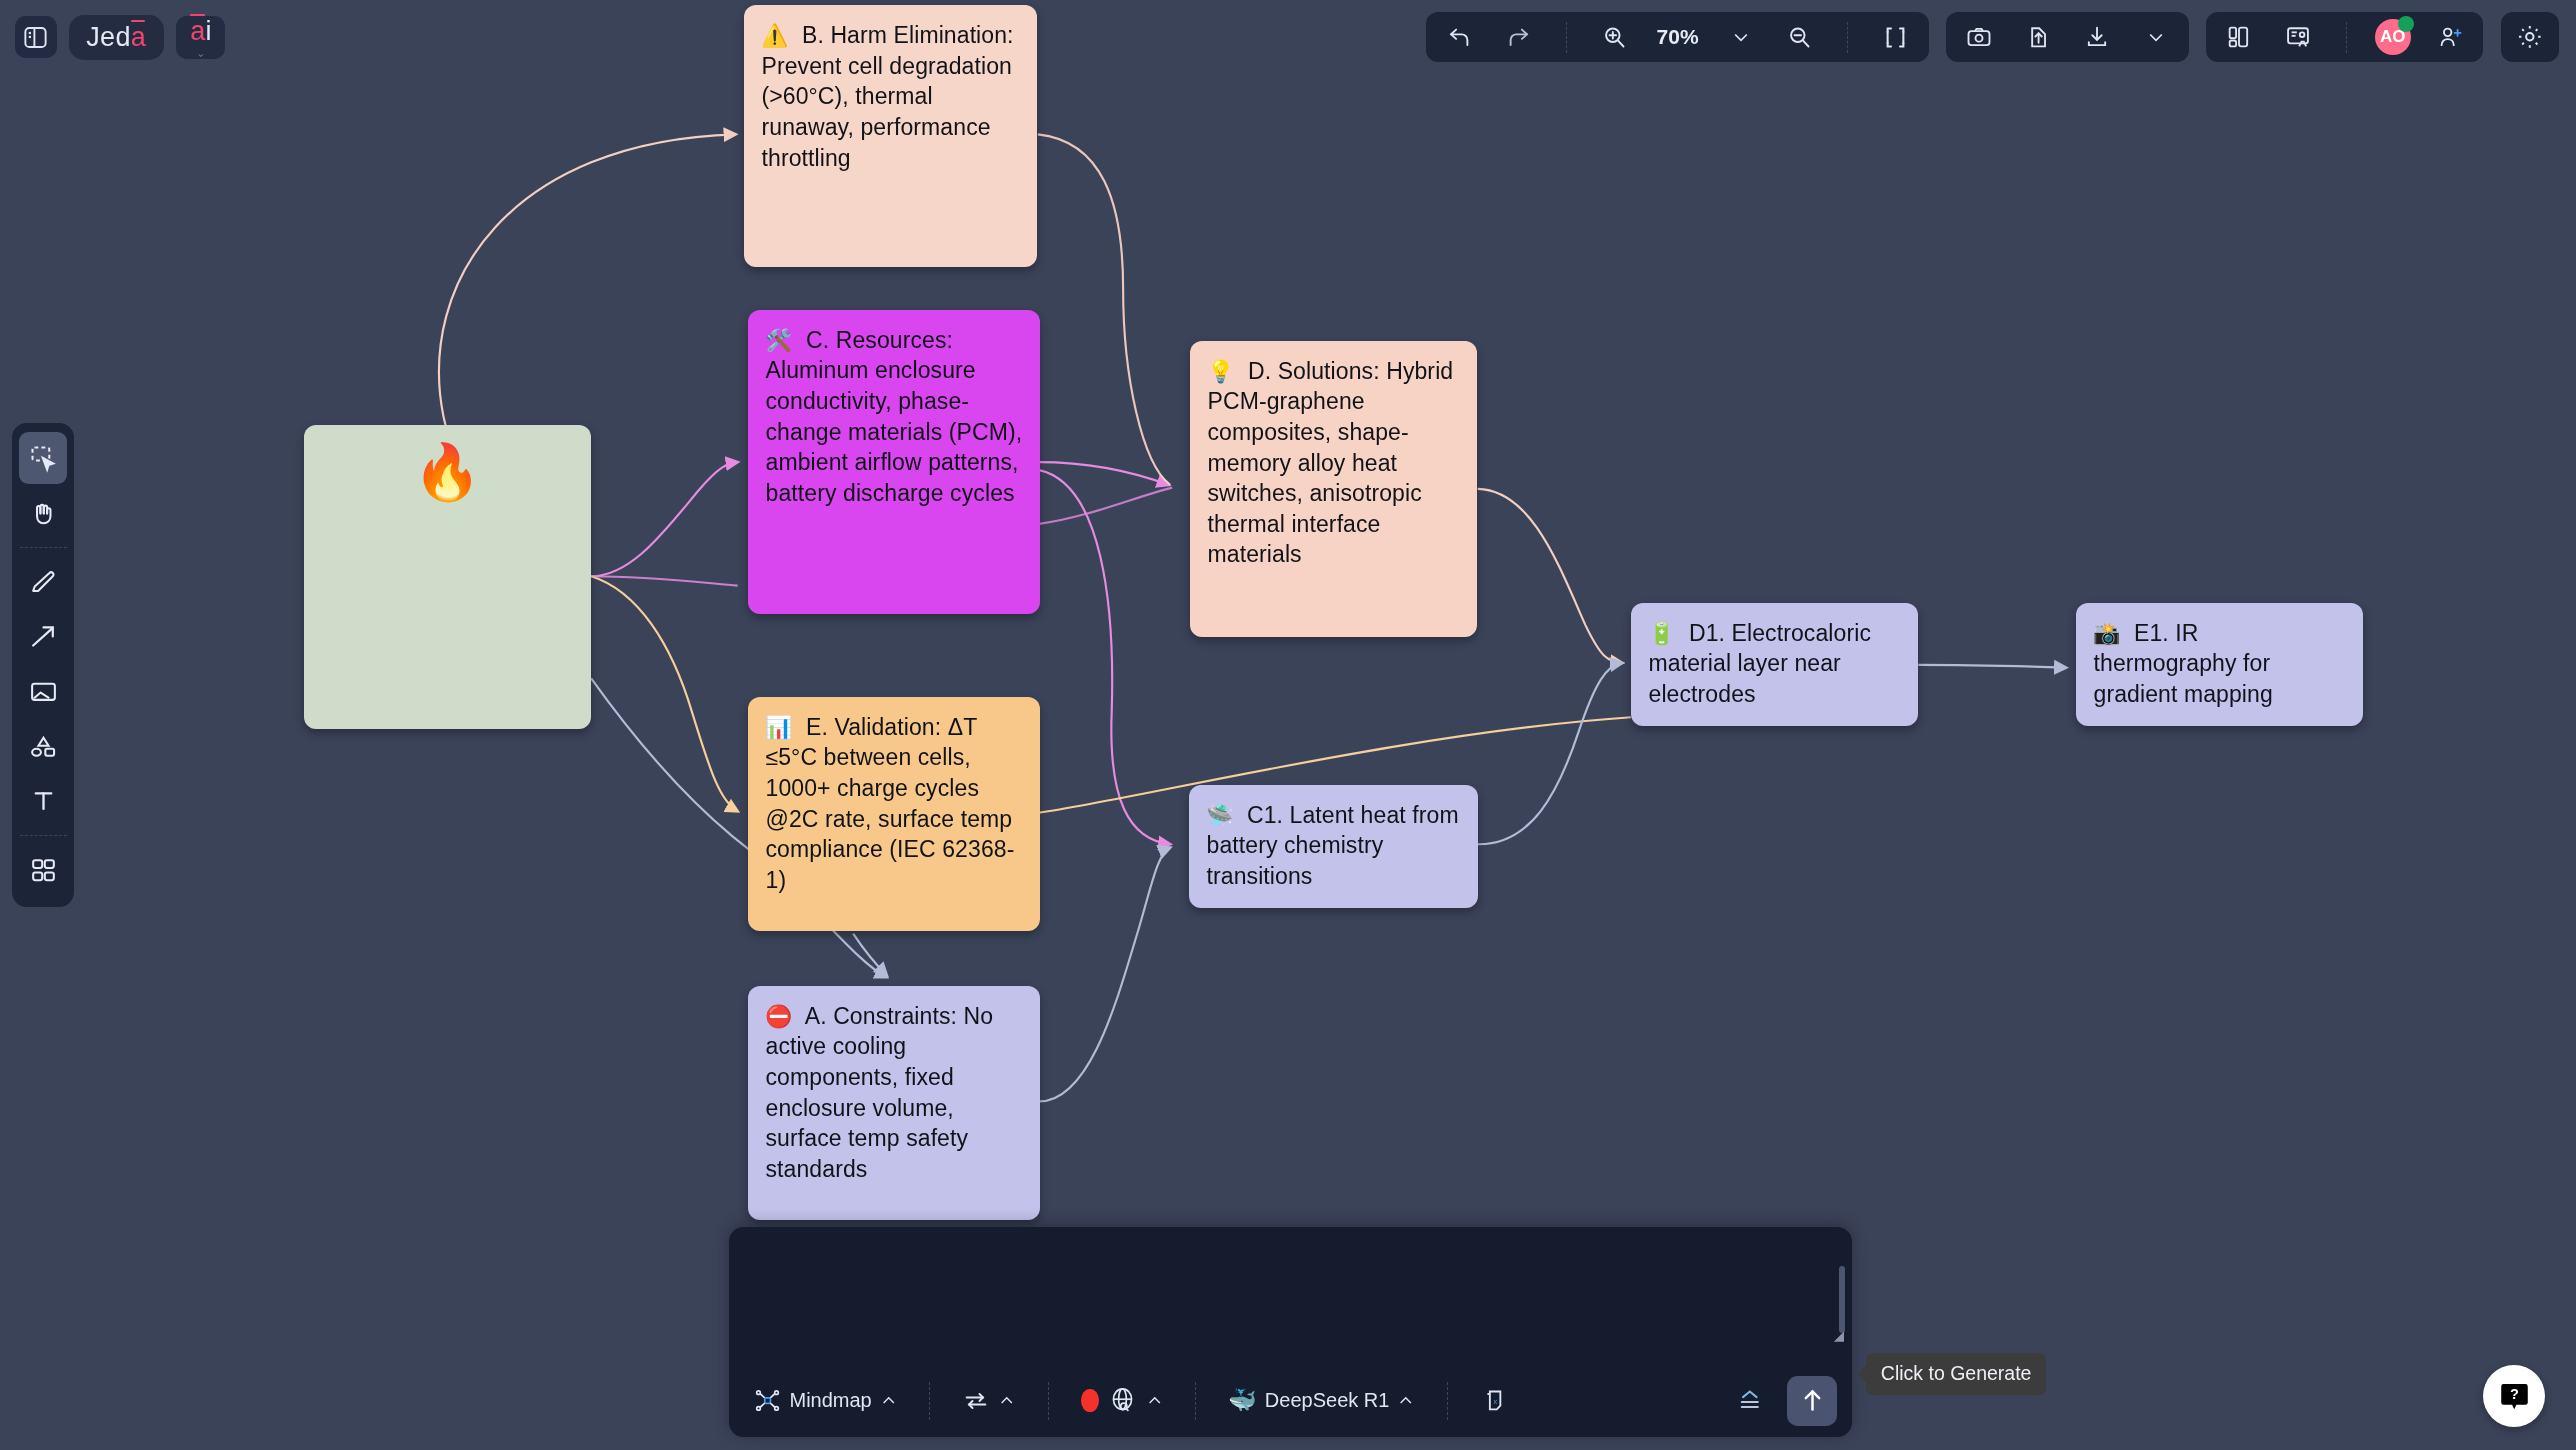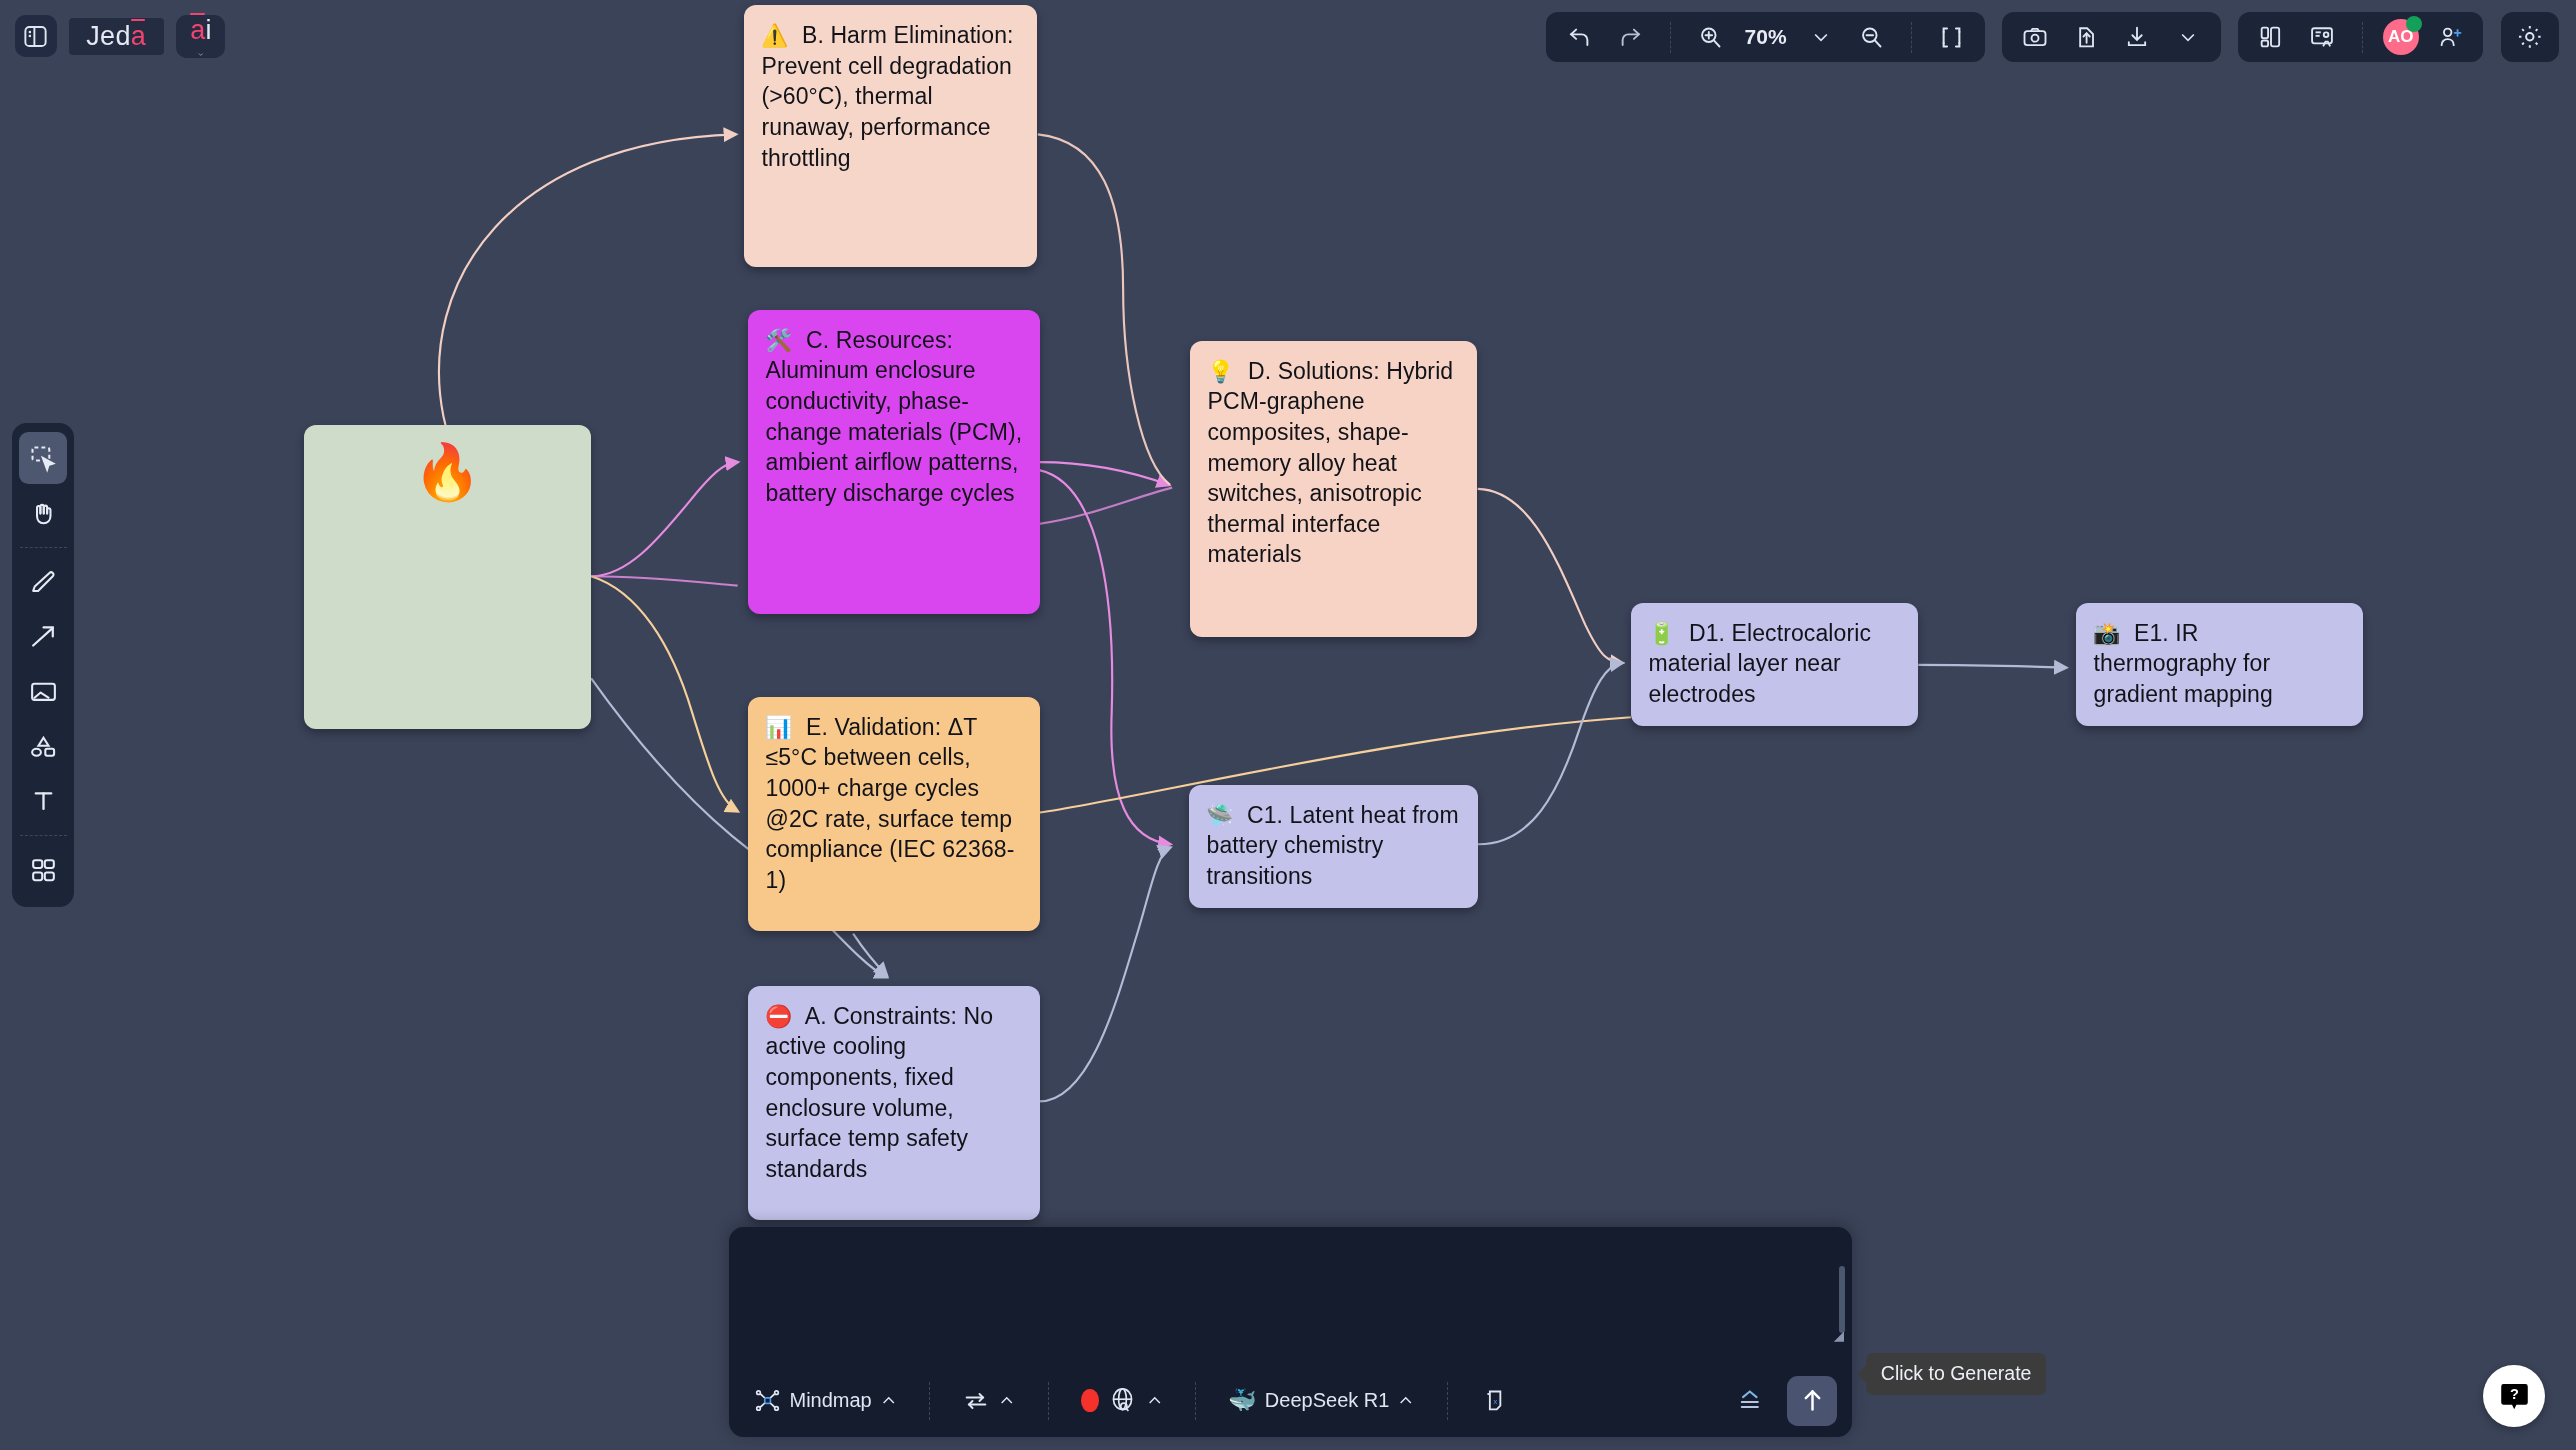--- a/index.html
+++ b/index.html
@@ -41,21 +41,21 @@
 
   
   .tl-wrap { position: absolute; top: 14.8px; left: 14.8px; display: flex; align-items: center; gap: 12px; }
   .panel-btn {
     width: 42px; height: 42px; border-radius: 10.7px;
     background: #232b42;
     display: flex; align-items: center; justify-content: center;
     cursor: pointer;
   }
   .brand {
-    height: 37px; padding: 0 17.5px; border-radius: 4px;
+    height: 45px; padding: 0 17.5px; border-radius: 15px;
     background: #242c42;
     display: flex; align-items: center; justify-content: center;
     font-size: 27px; color: #e6e9f2; font-weight: 500;
     cursor: pointer; letter-spacing: 0.3px;
   }
   .brand .accent { color: #f5436f; position: relative; }
   .brand .accent::after{
     content:""; position:absolute; left:0.7px; right:0.7px; top:-2px; height:2.7px; background:#f5436f; border-radius:1.3px;
   }
   .ai-pill {
@@ -66,21 +66,21 @@
   .ai-pill .a { color: #f5436f; position: relative; }
   .ai-pill .a::after{
     content:""; position:absolute; left:0; right:0; top:-2px; height:2.7px; background:#f5436f; border-radius:1.3px;
   }
   .chev { width: 17.5px; height: 17.5px; display:inline-block; }
 
   
   .tr-wrap { position: absolute; top: 12px; right: 17.5px; display: flex; align-items: center; gap: 17.5px; }
   .bar {
     height: 50px; border-radius: 12px; background: #1c2438;
-    display: flex; align-items: center; padding: 0 13.4px; gap: 12px;
+    display: flex; align-items: center; padding: 0 13.4px; gap: 20px;
   }
   .ibtn {
     width: 39px; height: 39px; border-radius: 8px;
     display: flex; align-items: center; justify-content: center; cursor: pointer;
   }
   .ibtn svg { display:block; }
   .sep { width: 0; height: 31px; border-left: 1.3px dashed #3c465f; margin: 0 8px; }
   .zoomval { color: #e9ecf5; font-size: 21px; font-weight: 600; padding: 0 2.7px; cursor: pointer; }
   .avatar {
     width: 36px; height: 36px; border-radius: 50%;

